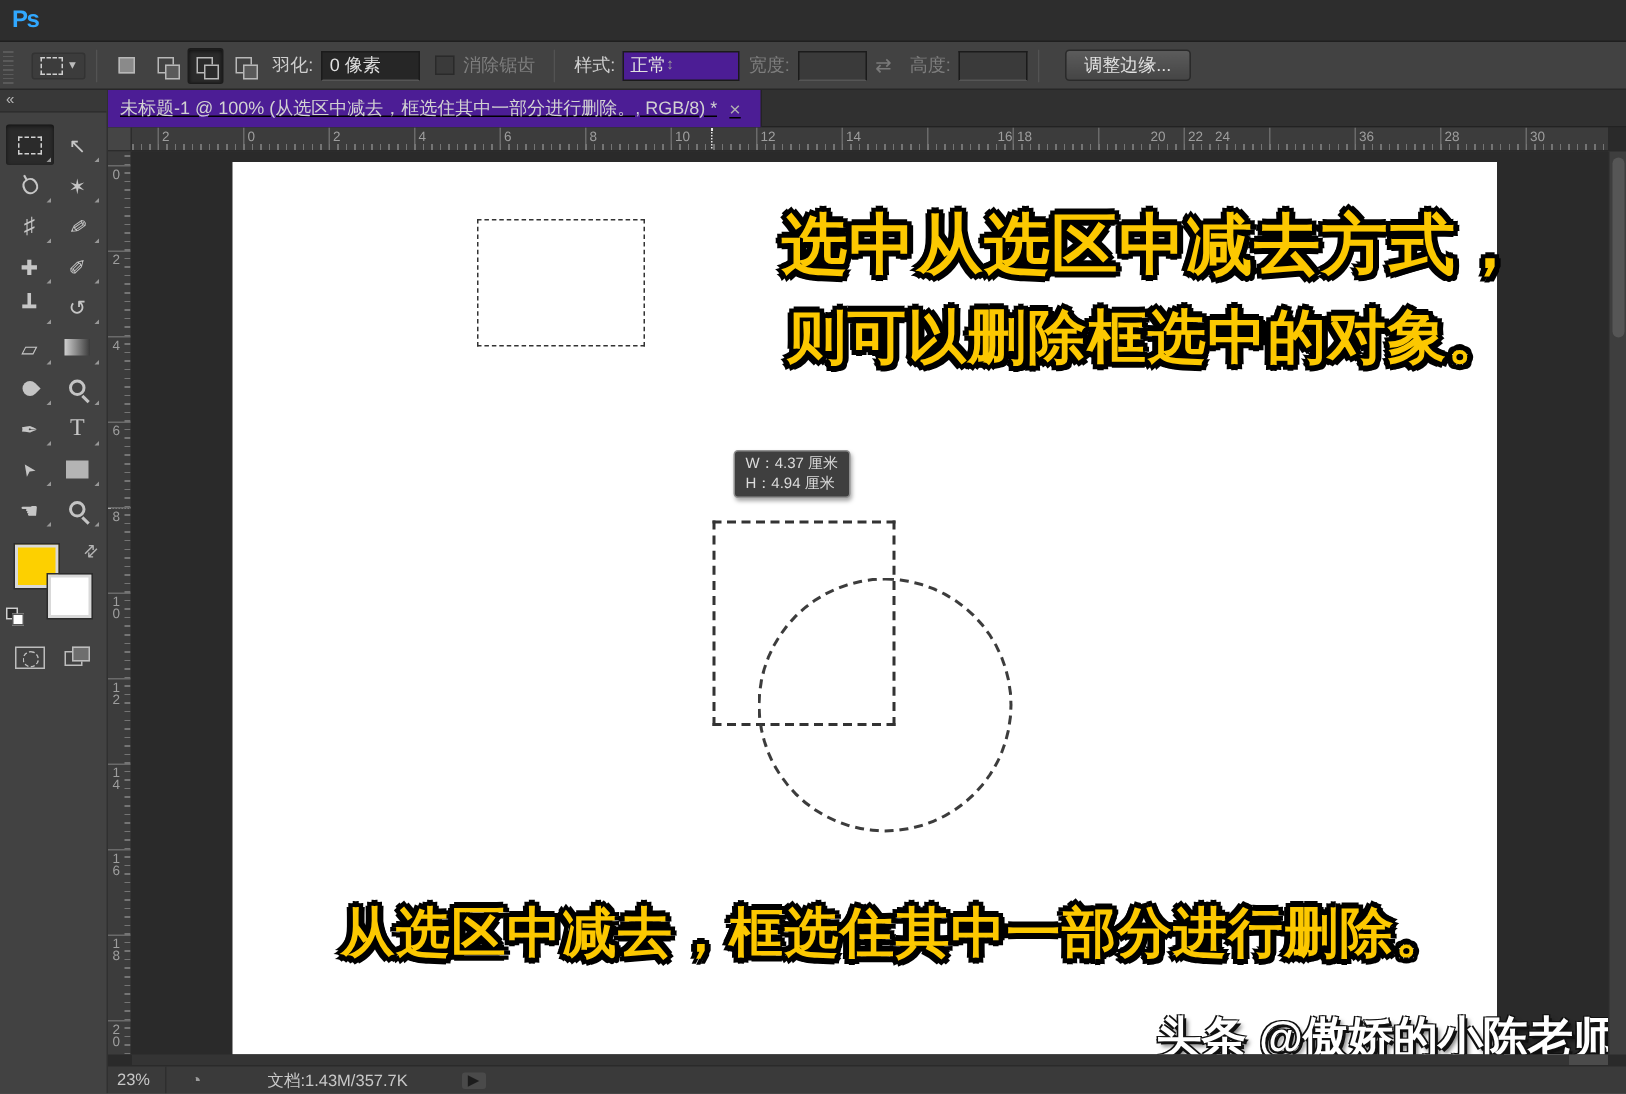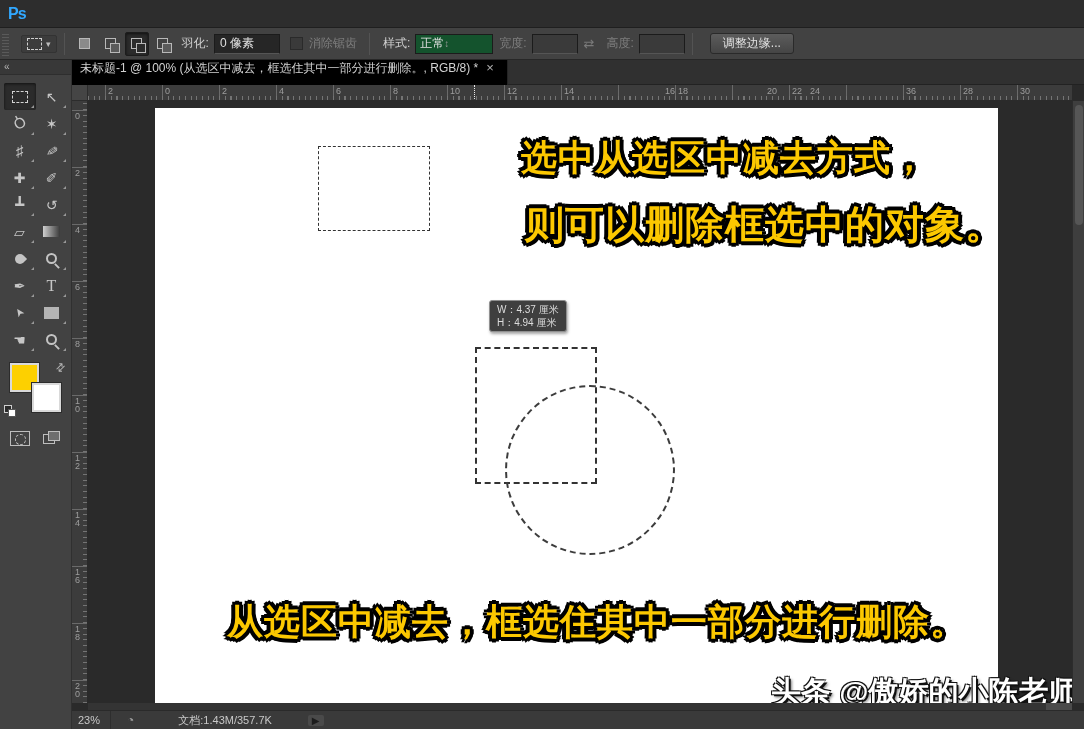--- a/index.html
+++ b/index.html
@@ -29,21 +29,21 @@
   .msq { position:relative; width:11px; height:11px; border:1px solid #b8b8b8; background:transparent; }
   .msq.solo { background:#8a8a8a; }
   .msq .m2 { position:absolute; left:4px; top:4px; width:10px; height:10px; border:1px solid #b8b8b8; background:#5a5a5a; }
   .mode-btn.active .msq .m2 { background:#2b2b2b; }
   .olabel { color:#cfcfcf; font-size:12px; margin:0 5px 0 6px; }
   .olabel.disabled { color:#7e7e7e; }
   .oinput { width:66px; height:20px; background:#262626; border:1px solid #1b1b1b; border-bottom-color:#555;
     color:#e0e0e0; font-size:12px; padding:0 5px; font-family:"Liberation Sans",sans-serif; }
   .oinput.small { width:46px; background:#3a3a3a; }
   .checkbox { width:13px; height:13px; background:#3a3a3a; border:1px solid #2a2a2a; margin-left:10px; }
-  #style-select { width:78px; height:20px; background:#14532d; border:1px solid #1b1b1b; color:#e0e0e0;
+  #style-select { width:78px; height:20px; background:#4c1d95; border:1px solid #1b1b1b; color:#e0e0e0;
     font-size:12px; display:flex; align-items:center; padding:0 4px; }
   .spinner { color:#9a9a9a; font-size:10px; }
   .swap-icon { color:#7a7a7a; font-size:13px; margin:0 6px; }
   #refine-edge-btn { height:21px; padding:0 12px; margin-left:10px; border:1px solid #2a2a2a; border-radius:3px;
     background:linear-gradient(#5c5c5c,#454545); color:#e2e2e2; font-size:12px; display:flex; align-items:center; }
 
   
   #left-panel { position:absolute; left:0; top:60px; width:72px; height:669px; background:#424242; border-right:1px solid #303030; }
   #panel-header { height:15px; background:#383838; color:#b5b5b5; font-size:10px; line-height:14px; padding-left:4px; border-bottom:1px solid #2e2e2e; }
   #tools-grid { display:grid; grid-template-columns:32px 32px; justify-content:center; margin-top:8px; }
@@ -75,22 +75,22 @@
   #default-colors .dbg { position:absolute; left:4px; top:4px; width:8px; height:8px; background:#fff; border:1px solid #555; }
   #bottom-icons { display:flex; justify-content:space-around; width:64px; margin:12px auto 0; }
   .qmask { position:relative; width:20px; height:15px; border:1px solid #bdbdbd; }
   .qmask::after { content:''; position:absolute; left:4px; top:2px; width:9px; height:9px; border:1px dashed #bdbdbd; border-radius:50%; }
   .screenmode { position:relative; width:18px; height:14px; }
   .screenmode .s1 { position:absolute; left:0; top:3px; width:12px; height:10px; border:1px solid #bdbdbd; }
   .screenmode .s2 { position:absolute; left:5px; top:0; width:12px; height:10px; border:1px solid #bdbdbd; background:#6e6e6e; }
 
   
   #tab-bar { position:absolute; left:72px; top:60px; width:1012px; height:25px; background:#303030; border-bottom:1px solid #222; }
-  #doc-tab { position:absolute; left:0; top:0; width:436px; height:25px; background:#000000; border-right:1px solid #242424;
-    display:flex; padding:0 8px; }
+  #doc-tab { position:absolute; left:0; top:0; width:436px; height:25px; background:#4c1d95; border-right:1px solid #242424;
+    display:flex; align-items:center; padding:0 8px;text-decoration:underline; }
   #doc-tab .title { color:#d2d2d2; font-size:12px; white-space:nowrap; overflow:hidden; }
   #doc-tab .close { color:#b0b0b0; font-size:13px; margin-left:8px; }
 
   
   #doc-area { position:absolute; left:72px; top:85px; width:1012px; height:625px; background:#2a2a2a; }
   #ruler-corner { position:absolute; left:0; top:0; width:16px; height:16px; background:#454545; border-right:1px solid #2c2c2c; border-bottom:1px solid #2c2c2c; }
   #h-ruler { position:absolute; left:16px; top:0; width:984px; height:16px; background:#3c3c3c; border-bottom:1px solid #2a2a2a; overflow:hidden; }
   #h-ruler::after { content:''; position:absolute; left:0; bottom:0; width:100%; height:4px;
     background:repeating-linear-gradient(90deg,#747474 0 1px,transparent 1px 5.7px); }
   #v-ruler { position:absolute; left:0; top:16px; width:16px; height:602px; background:#3c3c3c; border-right:1px solid #2a2a2a; overflow:hidden; }
@@ -108,21 +108,21 @@
   #viewport { position:absolute; left:16px; top:16px; width:984px; height:602px; background:#2a2a2a; overflow:hidden; }
   #page { position:absolute; left:67px; top:7px; width:843px; height:595px; background:#ffffff; }
 
   .sel-rect { position:absolute; border:2px dashed #333; }
   #selection-rect-1 { left:163px; top:38px; width:112px; height:85px; border-width:1.5px; }
   #selection-rect-2 { left:320px; top:239px; width:122px; height:137px; }
   #selection-circle { position:absolute; left:350px; top:277px; width:170px; height:170px; border:2px dashed #3c3c3c; border-radius:50%; }
 
   .caption { position:absolute; white-space:nowrap; font-weight:bold; letter-spacing:1px;
     text-shadow:-3px -3px 0 #000,3px -3px 0 #000,-3px 3px 0 #000,3px 3px 0 #000,-4px 0 0 #000,4px 0 0 #000,0 -4px 0 #000,0 4px 0 #000; }
-  #caption-top-1 { left:366px; top:26px; font-size:36px; }
+  #caption-top-1 { left:366px; top:26px; font-size:44px; }
   #caption-top-2 { left:370px; top:90px; font-size:39px; }
   #caption-bottom { left:72px; top:490px; font-size:36px; }
 
   #size-tooltip { position:absolute; left:334px; top:192px; background:#3f3f3f; border:1px solid #909090;
     border-radius:3px; padding:2px 7px; color:#dcdcdc; font-size:10px; line-height:13px; white-space:nowrap;
     box-shadow:1px 2px 3px rgba(0,0,0,.35); }
 
   #watermark { position:absolute; left:683px; top:571px; font-size:30px; font-weight:bold; color:#fff; white-space:nowrap;
     text-shadow:-1px -1px 0 #111,1px -1px 0 #111,-1px 1px 0 #111,2px 2px 0 #111,3px 3px 3px rgba(0,0,0,.55); }
 

